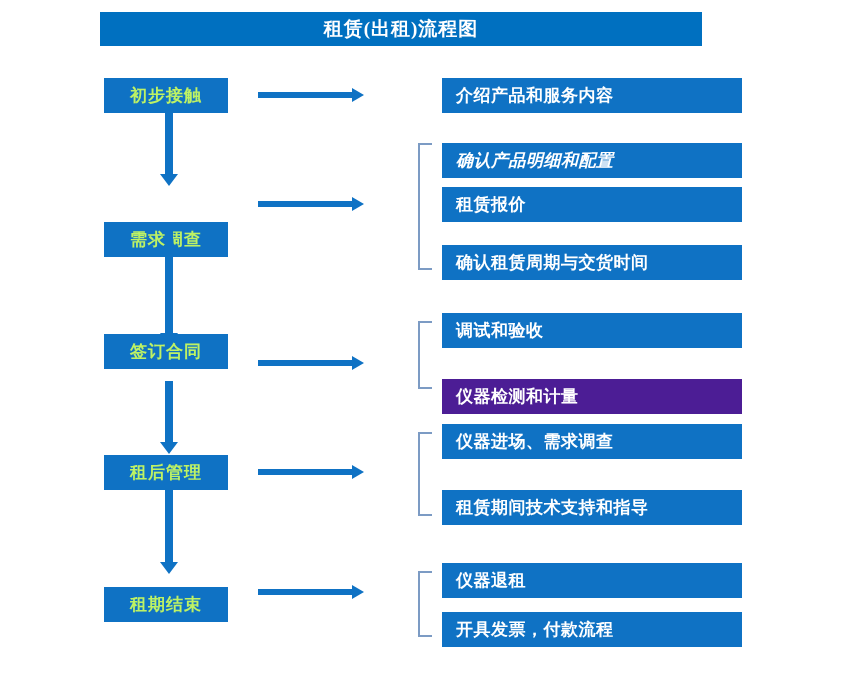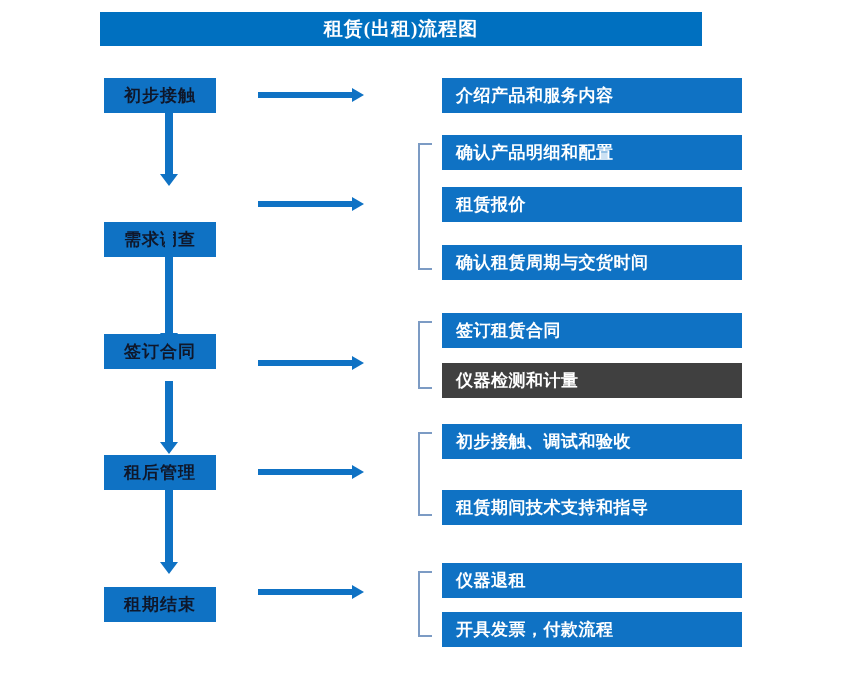--- a/index.html
+++ b/index.html
@@ -31,24 +31,24 @@
     align-items: center;
     justify-content: center;
     font-size: 19px;
     font-weight: bold;
     letter-spacing: 1px;
     font-family: "Liberation Serif", "DejaVu Serif", serif;
   }
   .stage-box {
     position: absolute;
     left: 104px;
-    width: 112px;
+    width: 124px;
     height: 35px;
     background: #0f72C4;
-    color: #0f172a;
+    color: #bef264;
     display: flex;
     align-items: center;
     justify-content: center;
     font-size: 17px;
     font-weight: bold;
     letter-spacing: 1px;
     font-family: "Liberation Serif", "DejaVu Serif", serif;
   }
   .detail-box {
     position: absolute;
@@ -93,26 +93,26 @@
 
   <div id="stages-layer">
       <div class="stage-box" style="top: 78px; background: rgb(15, 114, 196);">初步接触</div>
       <div class="stage-box" style="top: 187px; background: rgb(15, 114, 196); margin-top: 35px;">需求调查</div>
       <div class="stage-box" style="top: 334px; background: rgb(15, 114, 196);">签订合同</div>
       <div class="stage-box" style="top: 455px; background: rgb(15, 114, 196);">租后管理</div>
       <div class="stage-box" style="top: 575px; background: rgb(15, 114, 196); margin-top: 12px;">租期结束</div>
     </div>
   <div id="details-layer">
       <div class="detail-box" style="top: 78px; background: rgb(15, 114, 196);">介绍产品和服务内容</div>
-      <div class="detail-box" style="top: 135px; background: rgb(15, 114, 196);">确认产品明细和配置</div>
+      <div class="detail-box" style="top: 143px; background: rgb(15, 114, 196); font-style: italic;">确认产品明细和配置</div>
       <div class="detail-box" style="top: 187px; background: rgb(15, 114, 196); text-align: center;">租赁报价</div>
       <div class="detail-box" style="top: 245px; background: rgb(15, 114, 196);">确认租赁周期与交货时间</div>
-      <div class="detail-box" style="top: 313px; background: rgb(15, 114, 196);">签订租赁合同</div>
-      <div class="detail-box" style="top: 363px; background: #404040;">仪器检测和计量</div>
-      <div class="detail-box" style="top: 424px; background: rgb(15, 114, 196);">初步接触、调试和验收</div>
+      <div class="detail-box" style="top: 313px; background: rgb(15, 114, 196);">调试和验收</div>
+      <div class="detail-box" style="top: 379px; background: #4c1d95;">仪器检测和计量</div>
+      <div class="detail-box" style="top: 424px; background: rgb(15, 114, 196);">仪器进场、需求调查</div>
       <div class="detail-box" style="top: 490px; background: rgb(15, 114, 196);">租赁期间技术支持和指导</div>
       <div class="detail-box" style="top: 563px; background: rgb(15, 114, 196);">仪器退租</div>
       <div class="detail-box" style="top: 612px; background: rgb(15, 114, 196);">开具发票，付款流程</div>
     </div>
   <div id="connectors-layer">
       <div class="v-arrow" style="top: 113px; width: 22px; height: 73px;"><svg width="22" height="73" viewBox="0 0 22 73">
           <rect x="7" y="0" width="8" height="62" fill="#0f72C4"></rect>
           <polygon points="2,61 20,61 11,73" fill="#0f72C4"></polygon>
         </svg></div>
       <div class="v-arrow" style="top: 222px; width: 22px; height: 123px;"><svg width="22" height="123" viewBox="0 0 22 123">

